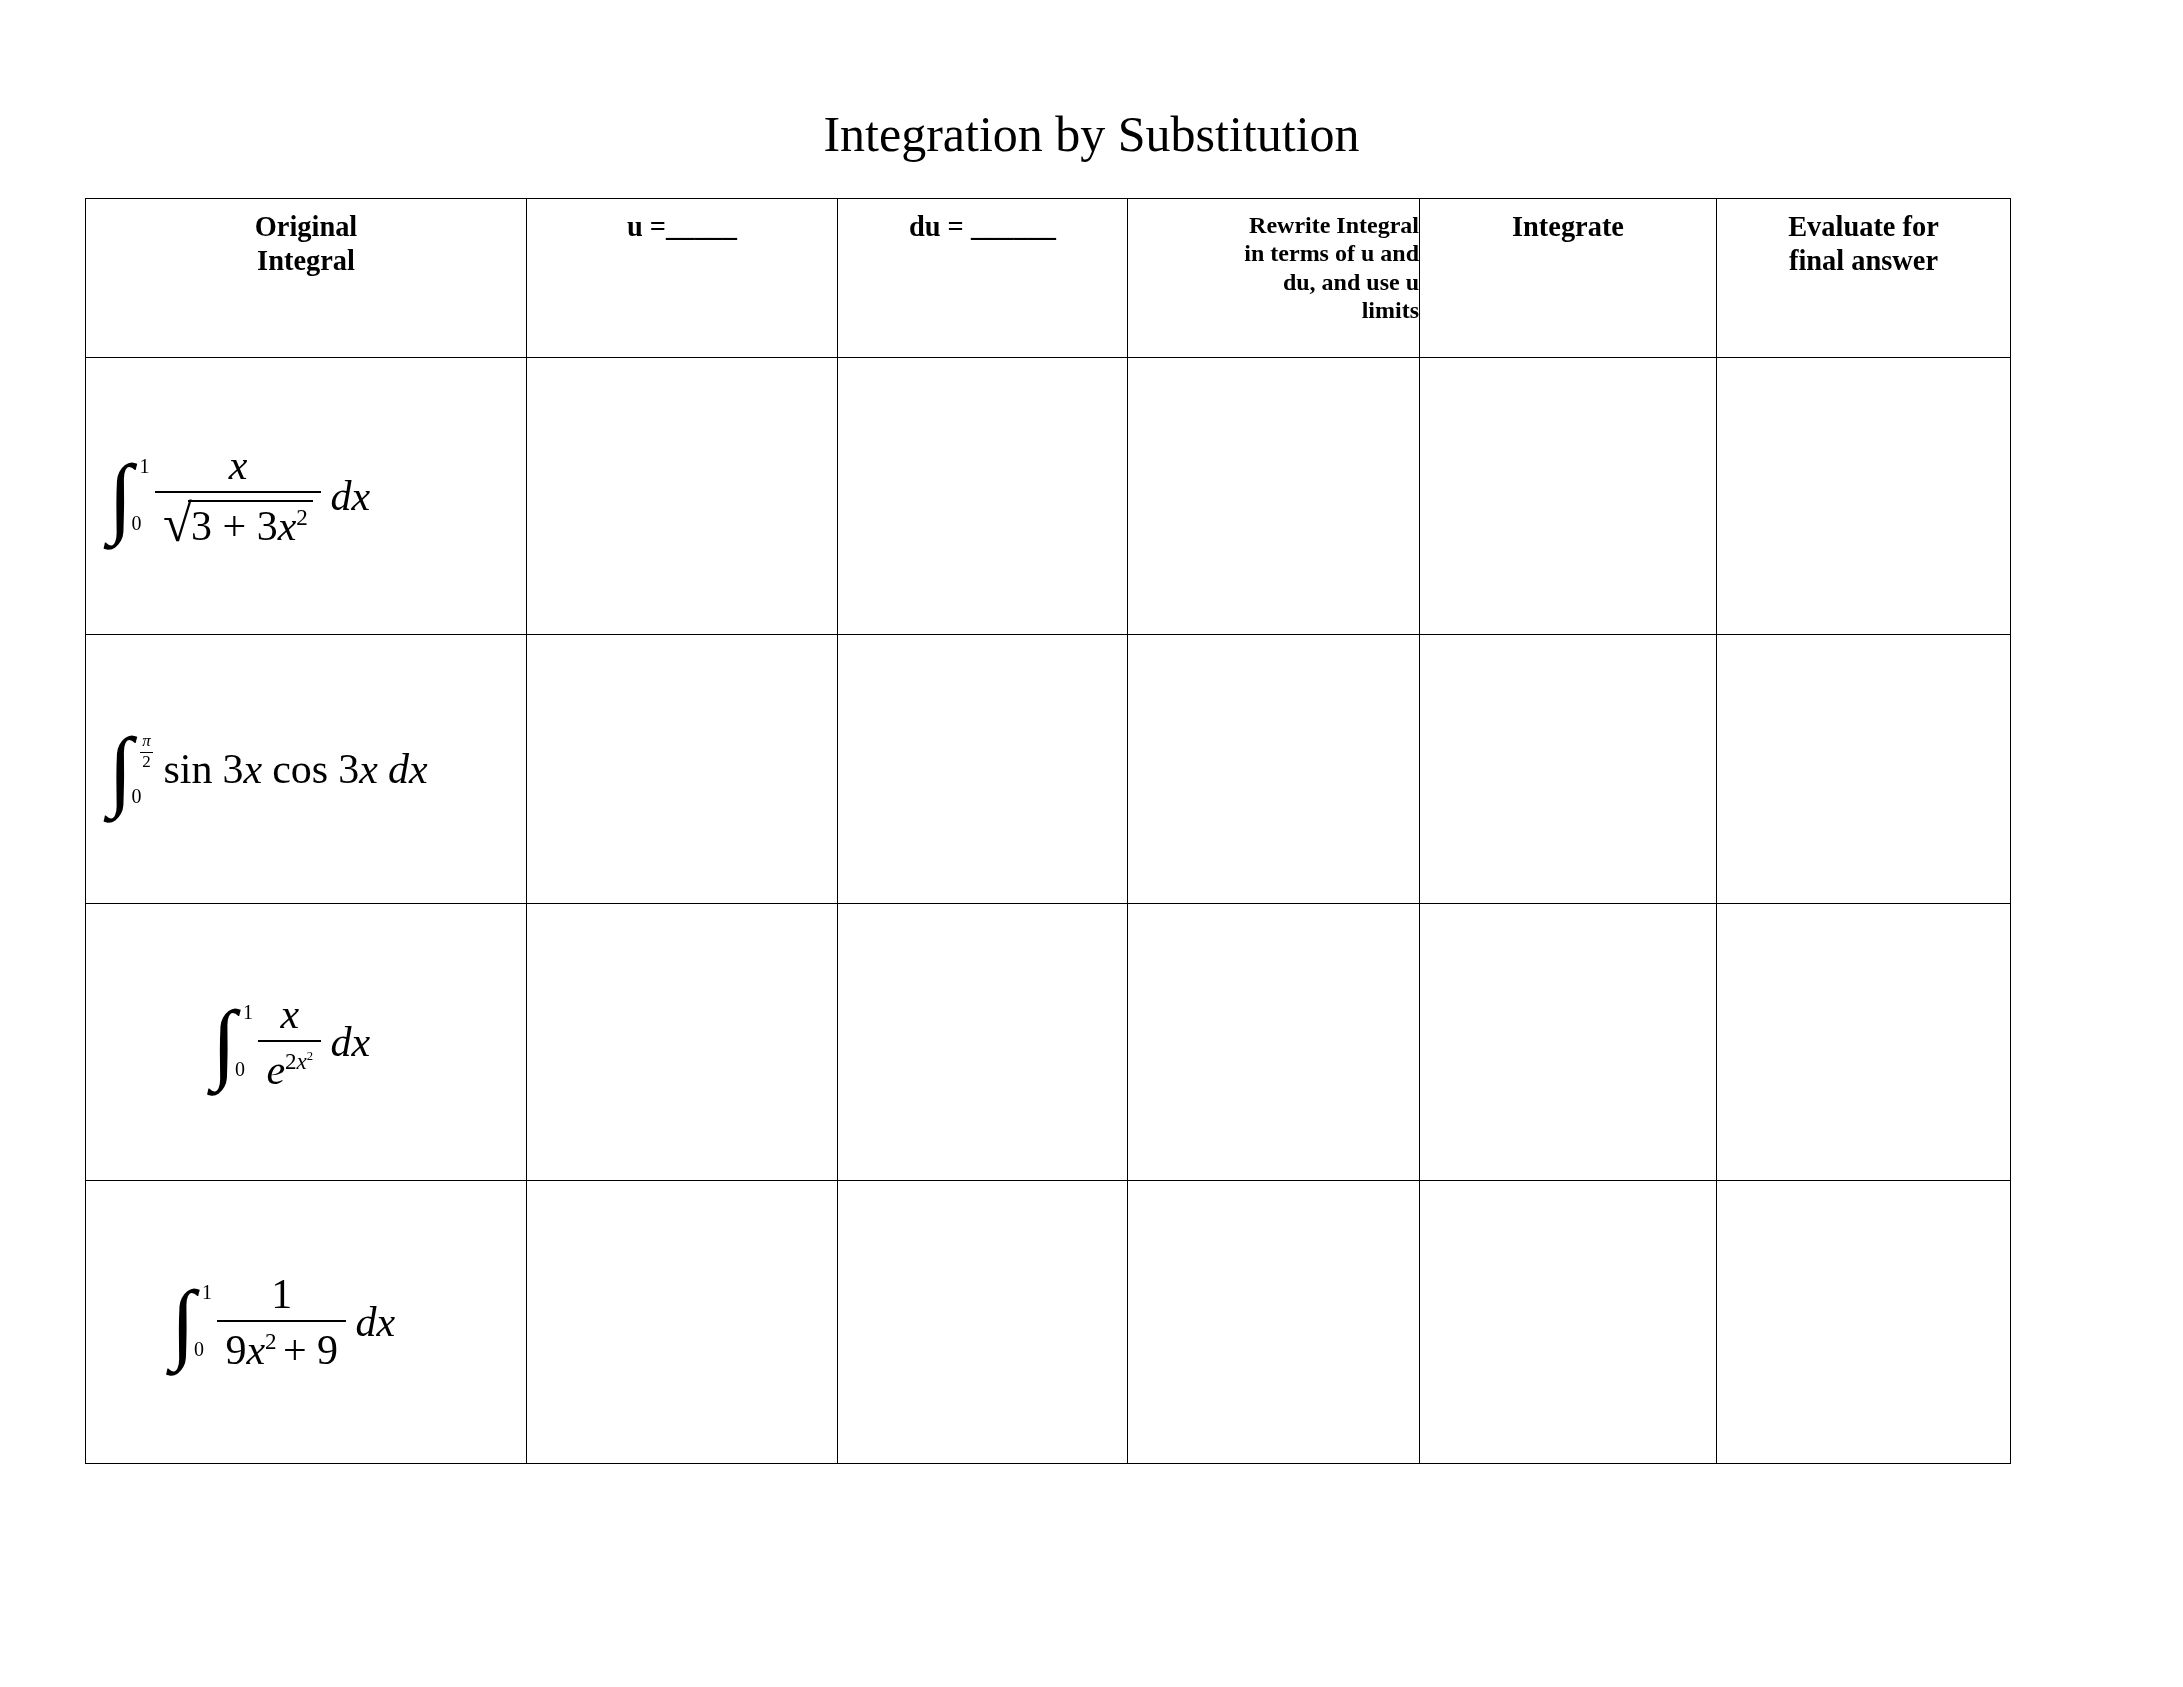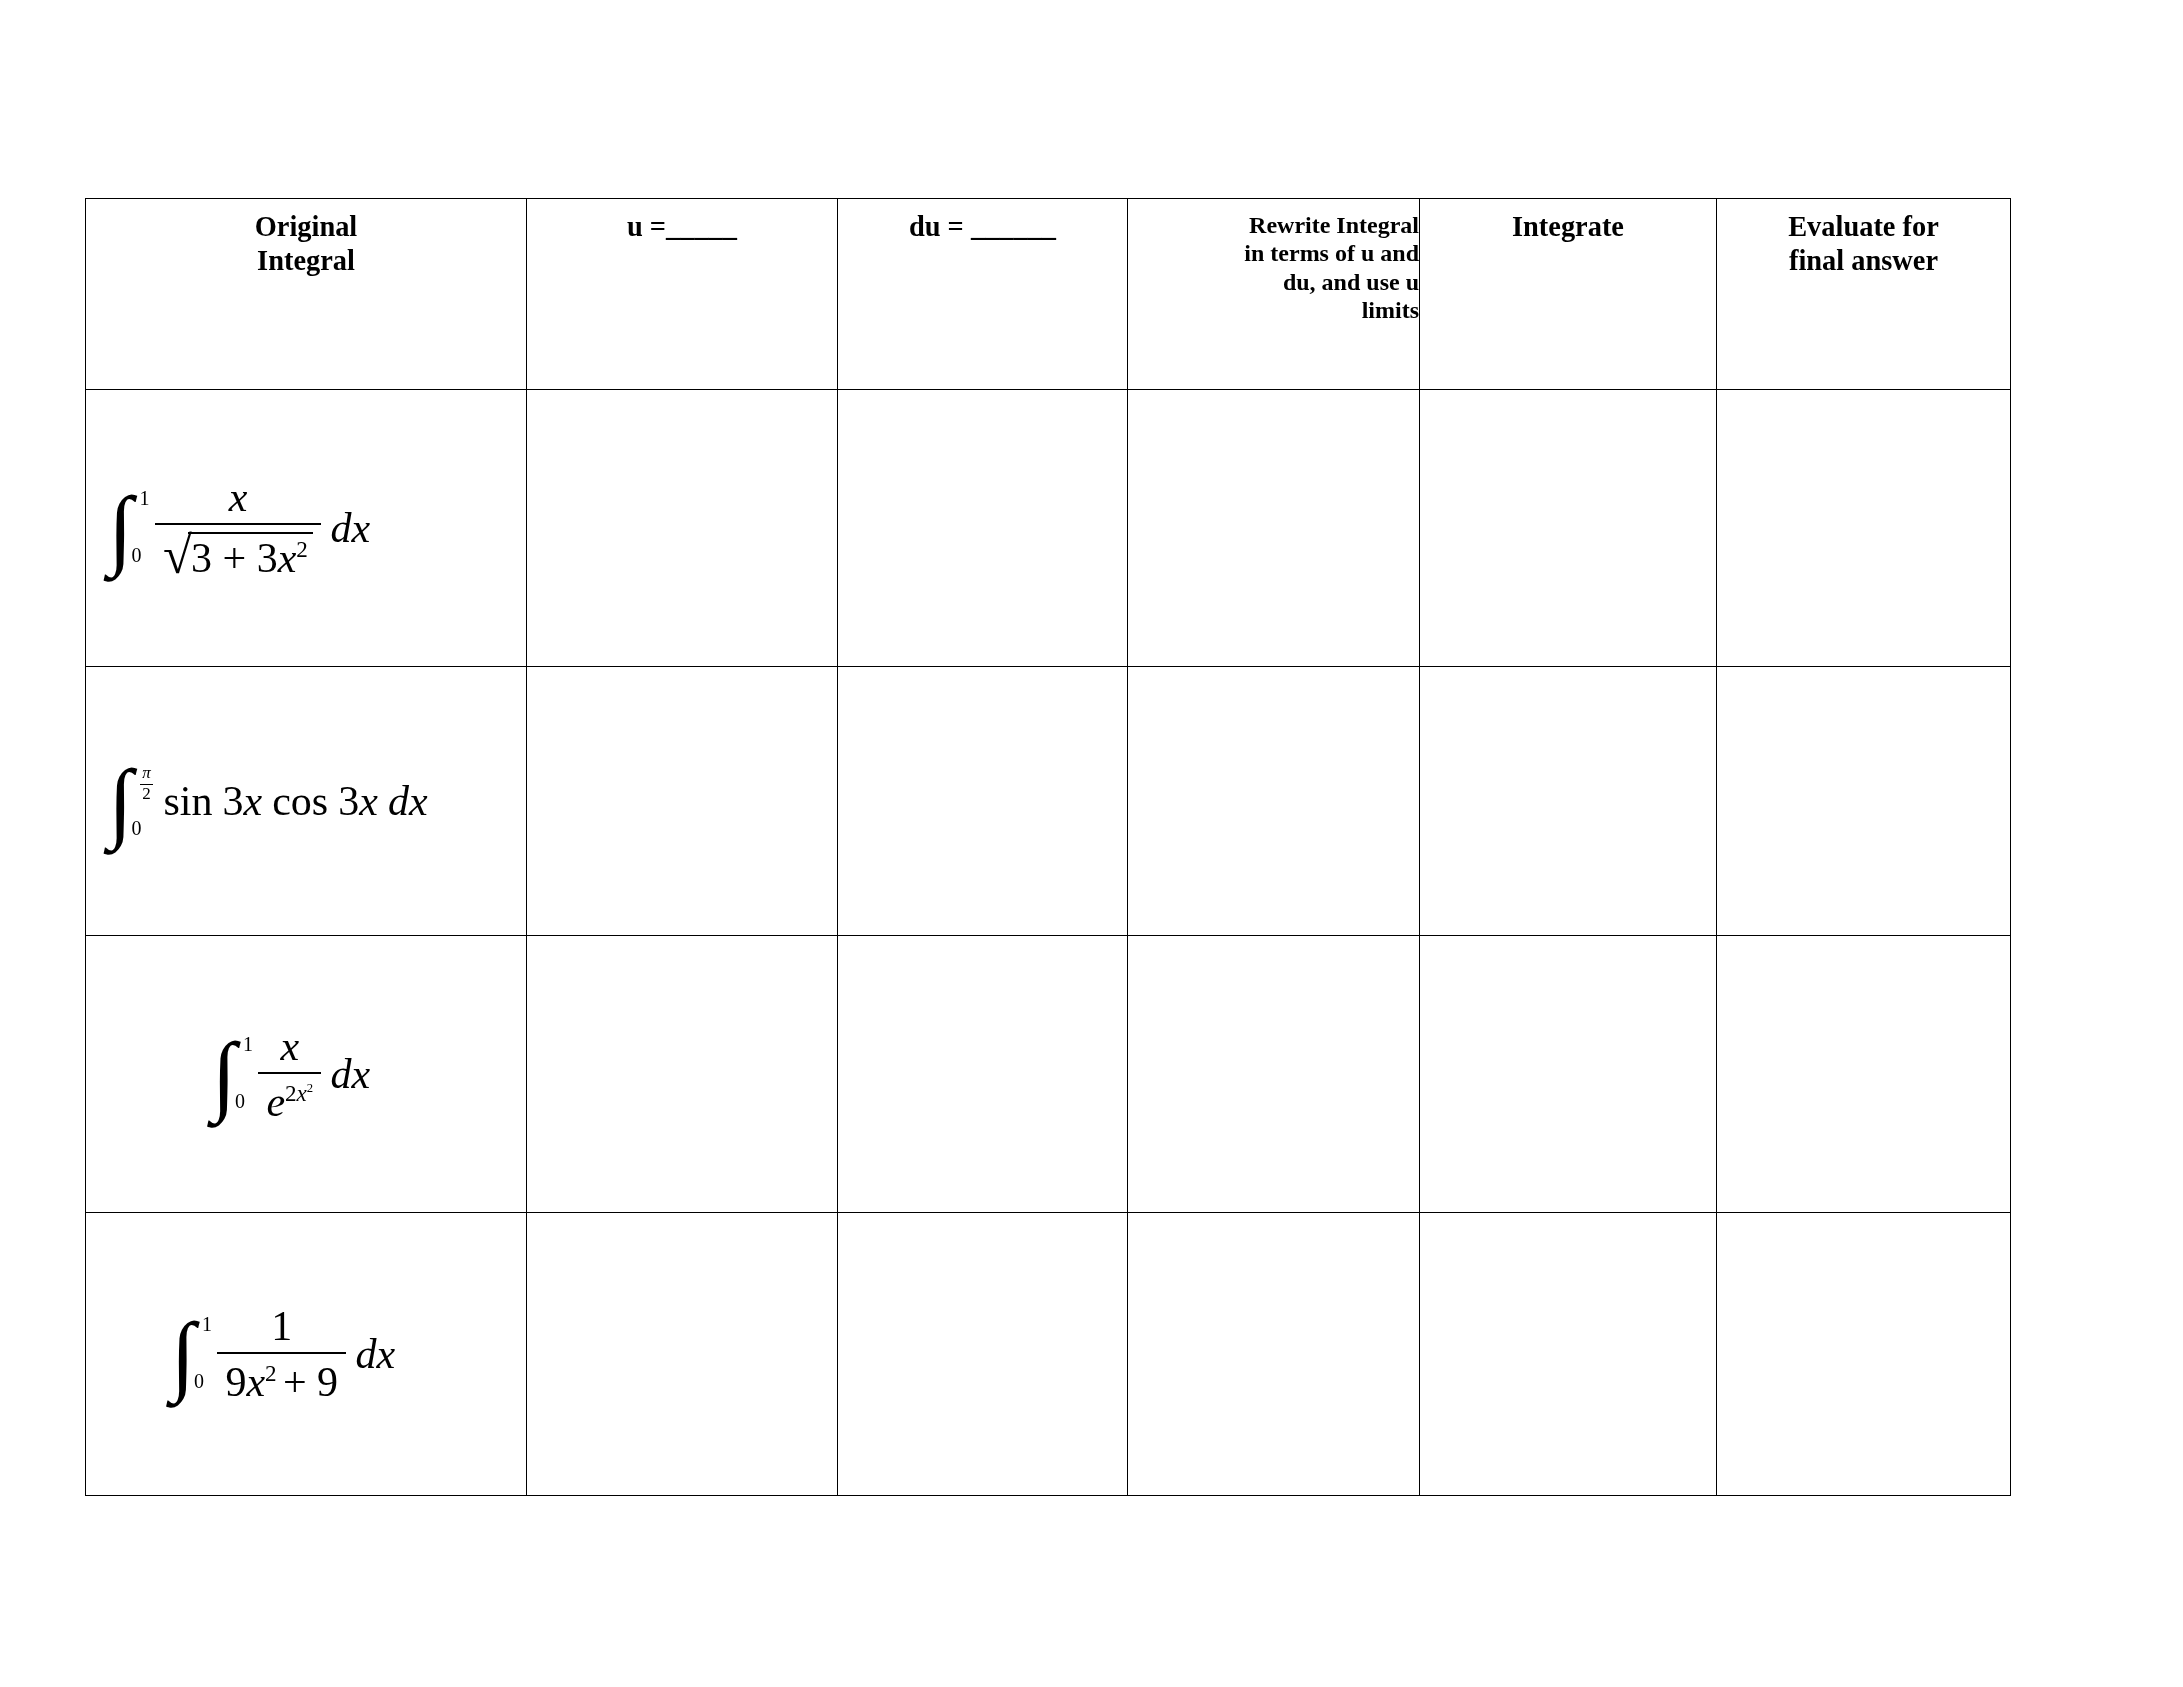--- a/index.html
+++ b/index.html
@@ -17,21 +17,21 @@
     font-family: "Liberation Serif", "DejaVu Serif", serif;
   }
 
   table.grid {
     position: absolute; left: 85px; top: 198px;
     border-collapse: collapse; table-layout: fixed;
     background: #fff;
   }
   .grid th, .grid td { border: 1.3px solid #000; }
 
-  tr.rhead { height: 191px; }
+  tr.rhead { height: 159px; }
   tr.row1 { height: 277px; }
   tr.row2 { height: 269px; }
   tr.row3 { height: 277px; }
   tr.row4 { height: 283px; }
 
   th.h {
     font-weight: bold; font-size: 28.4px; line-height: 1.22;
     text-align: center; vertical-align: top; padding-top: 10.6px;
     white-space: pre-line;
   }
@@ -71,20 +71,21 @@
 
   .dxs { margin-left: 9.3px; }
   .gap { margin-left: 0.24em; }
   .plus { margin-left: 0.15em; }
 </style>
 </head>
 <body>
 
 <div class="page">
 
+  <h1 class="title">Integration by Substitution</h1>
 
   <table class="grid">
     <colgroup>
       <col style="width:441px">
         <col style="width:311px">
         <col style="width:290px">
       <col style="width:292px">
         <col style="width:297px">
         <col style="width:294px">
     </colgroup>

